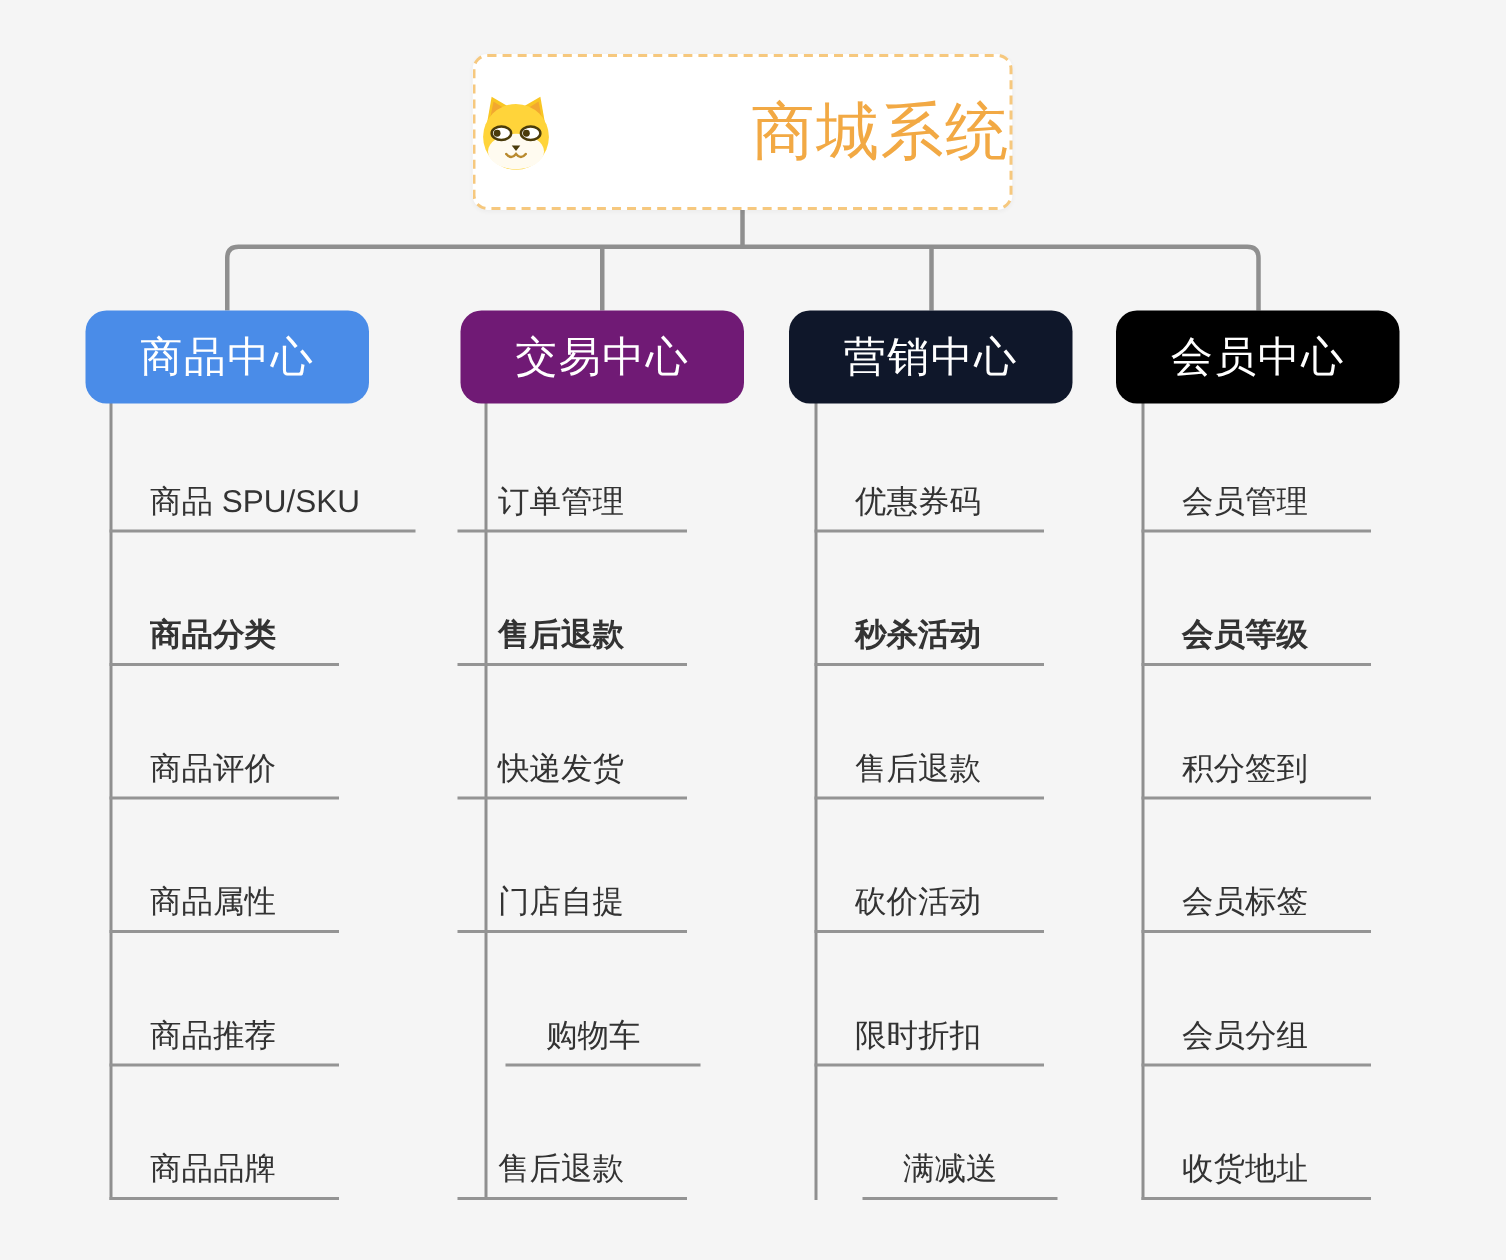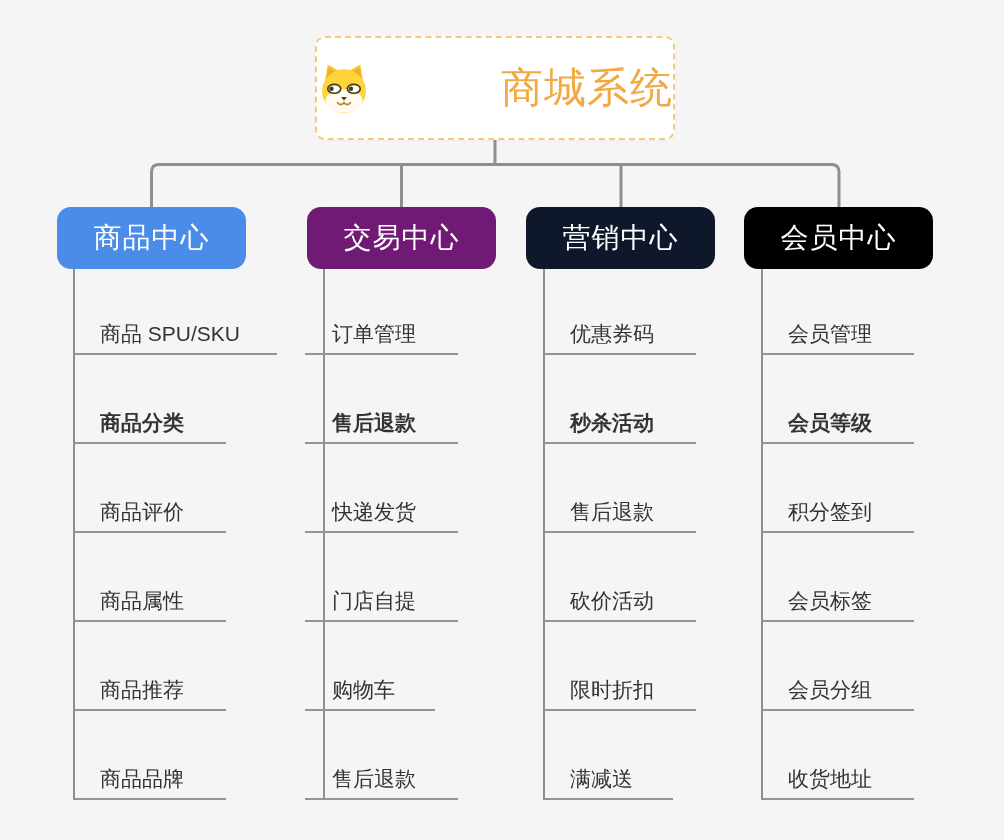--- a/index.html
+++ b/index.html
@@ -42,21 +42,21 @@
     padding:0 0 5px 27px;
     border-bottom:2px solid #949494;
     display:flex;align-items:flex-end;
     font-size:21px;color:#333333;white-space:nowrap;
   }
   .c1{left:73px;width:153px;}
   .c2{left:305px;width:153px;text-align:right;}
   .c3{left:543px;width:153px;}
   .c4{left:761px;width:153px;}
   .w-wide{width:204px;}
-  .w-short{width:130px;}
+  .w-short{width:130px;margin-left:32px;}
   .r1{top:318px;} .r2{top:407px;font-weight:bold;} .r3{top:496px;}
   .r4{top:585px;} .r5{top:674px;} .r6{top:763px;}
 </style>
 </head>
 <body>
 
 <div class="canvas">
 
   <svg class="connectors" viewBox="0 0 1004 840" xmlns="http://www.w3.org/2000/svg">
     <g stroke="#8F8F8F" fill="none">

